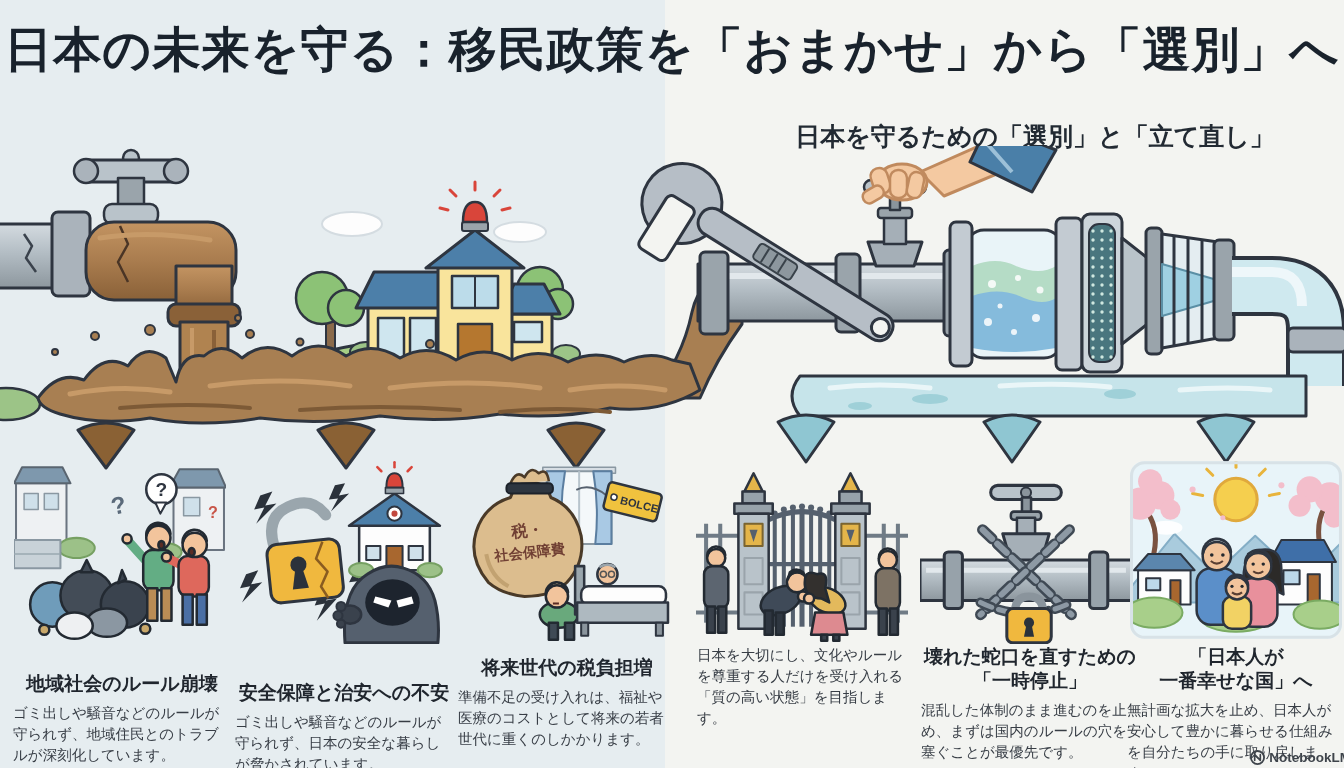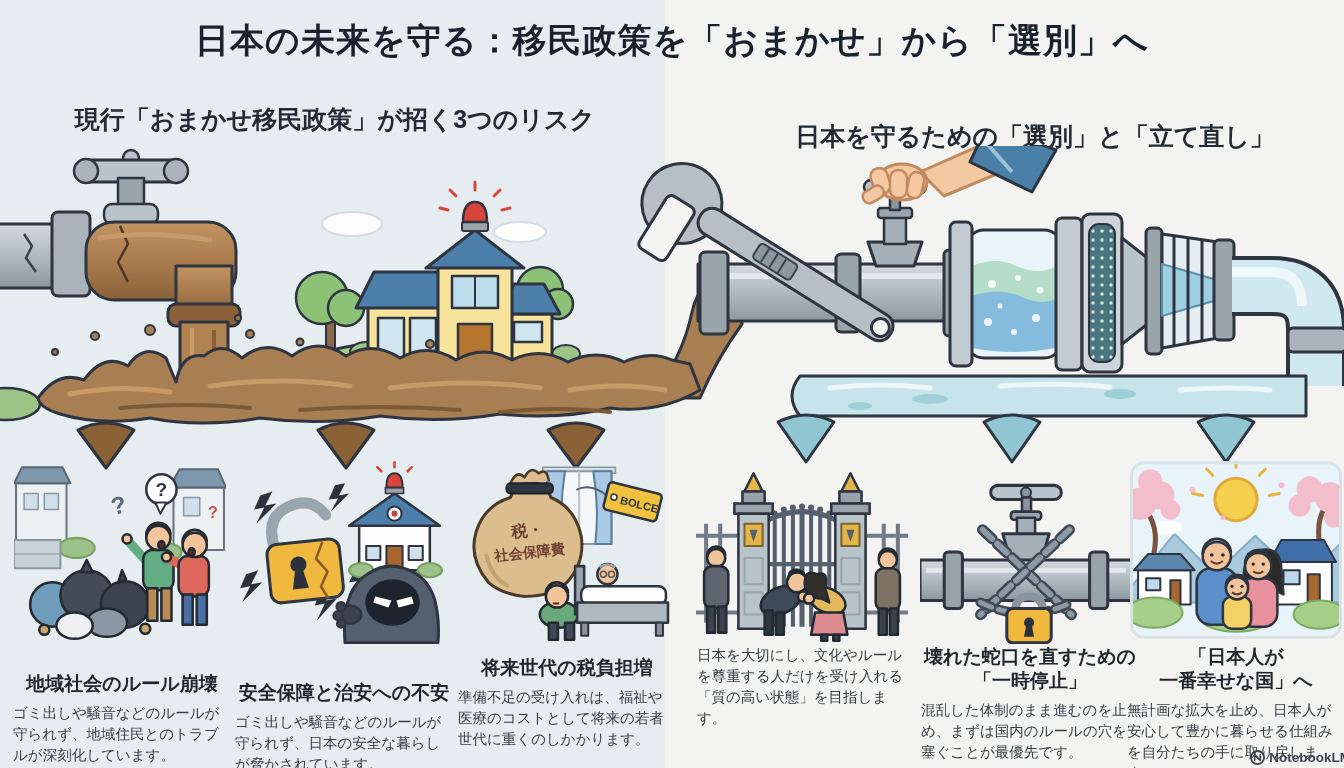--- a/index.html
+++ b/index.html
@@ -1,39 +1,38 @@
 <!DOCTYPE html>
 <html><head>
 <meta charset="utf-8">
 <style>
   html,body{margin:0;padding:0;}
   body{font-family:"Liberation Sans","DejaVu Sans",sans-serif;}
   .stage{position:relative;width:1344px;height:768px;overflow:hidden;
          background:linear-gradient(90deg,#e6edf0 0,#e6edf0 49.5%,#f3f4f1 49.5%,#f3f4f1 100%);}
   .page-title{position:absolute;top:18px;left:0;width:1344px;text-align:center;
-         font-size:34px;font-weight:900;color:#19222c;letter-spacing:1px;margin:0;}
+         font-size:48px;font-weight:900;color:#19222c;letter-spacing:1px;margin:0;}
   .subtitle{position:absolute;top:103px;font-size:25px;font-weight:800;color:#222a33;text-align:center;}
   .subtitle.l{left:40px;width:590px;}
   .subtitle.r{left:755px;width:560px;margin-top:17px;}
   .band{position:absolute;left:0;top:146px;width:1344px;height:324px;}
   .scene{position:absolute;width:212px;height:184px;top:460px;}
   .ptext{position:absolute;width:224px;text-align:center;}
   .ptitle{font-size:19px;font-weight:800;color:#20262e;line-height:1.25;white-space:pre-line;margin:0 0 7px 0;}
   .pbody{font-size:14.5px;font-weight:500;color:#373d45;line-height:1.45;text-align:left;margin:0;padding:0 3px;}
   .watermark{position:absolute;right:-7px;bottom:3px;display:flex;align-items:center;gap:4px;
          color:#3e444b;font-size:13.5px;font-weight:700;}
   svg{display:block;}
 </style>
 </head>
 <body>
 
 <div class="stage">
 
   <h1 class="page-title">日本の未来を守る：移民政策を「おまかせ」から「選別」へ</h1>
-  <div class="subtitle l">現行「おまかせ移民政策」が招く3つのリスク</div>
   <div class="subtitle r">日本を守るための「選別」と「立て直し」</div>
 
   <svg class="band" viewBox="0 0 1344 324">
     <defs>
       <linearGradient id="pipeG" x1="0" y1="0" x2="0" y2="1">
         <stop offset="0" stop-color="#d4dbe0"></stop>
           <stop offset="0.45" stop-color="#b3bdc4"></stop>
           <stop offset="1" stop-color="#8d979e"></stop>
       </linearGradient>
       <linearGradient id="brassG" x1="0" y1="0" x2="0" y2="1">

